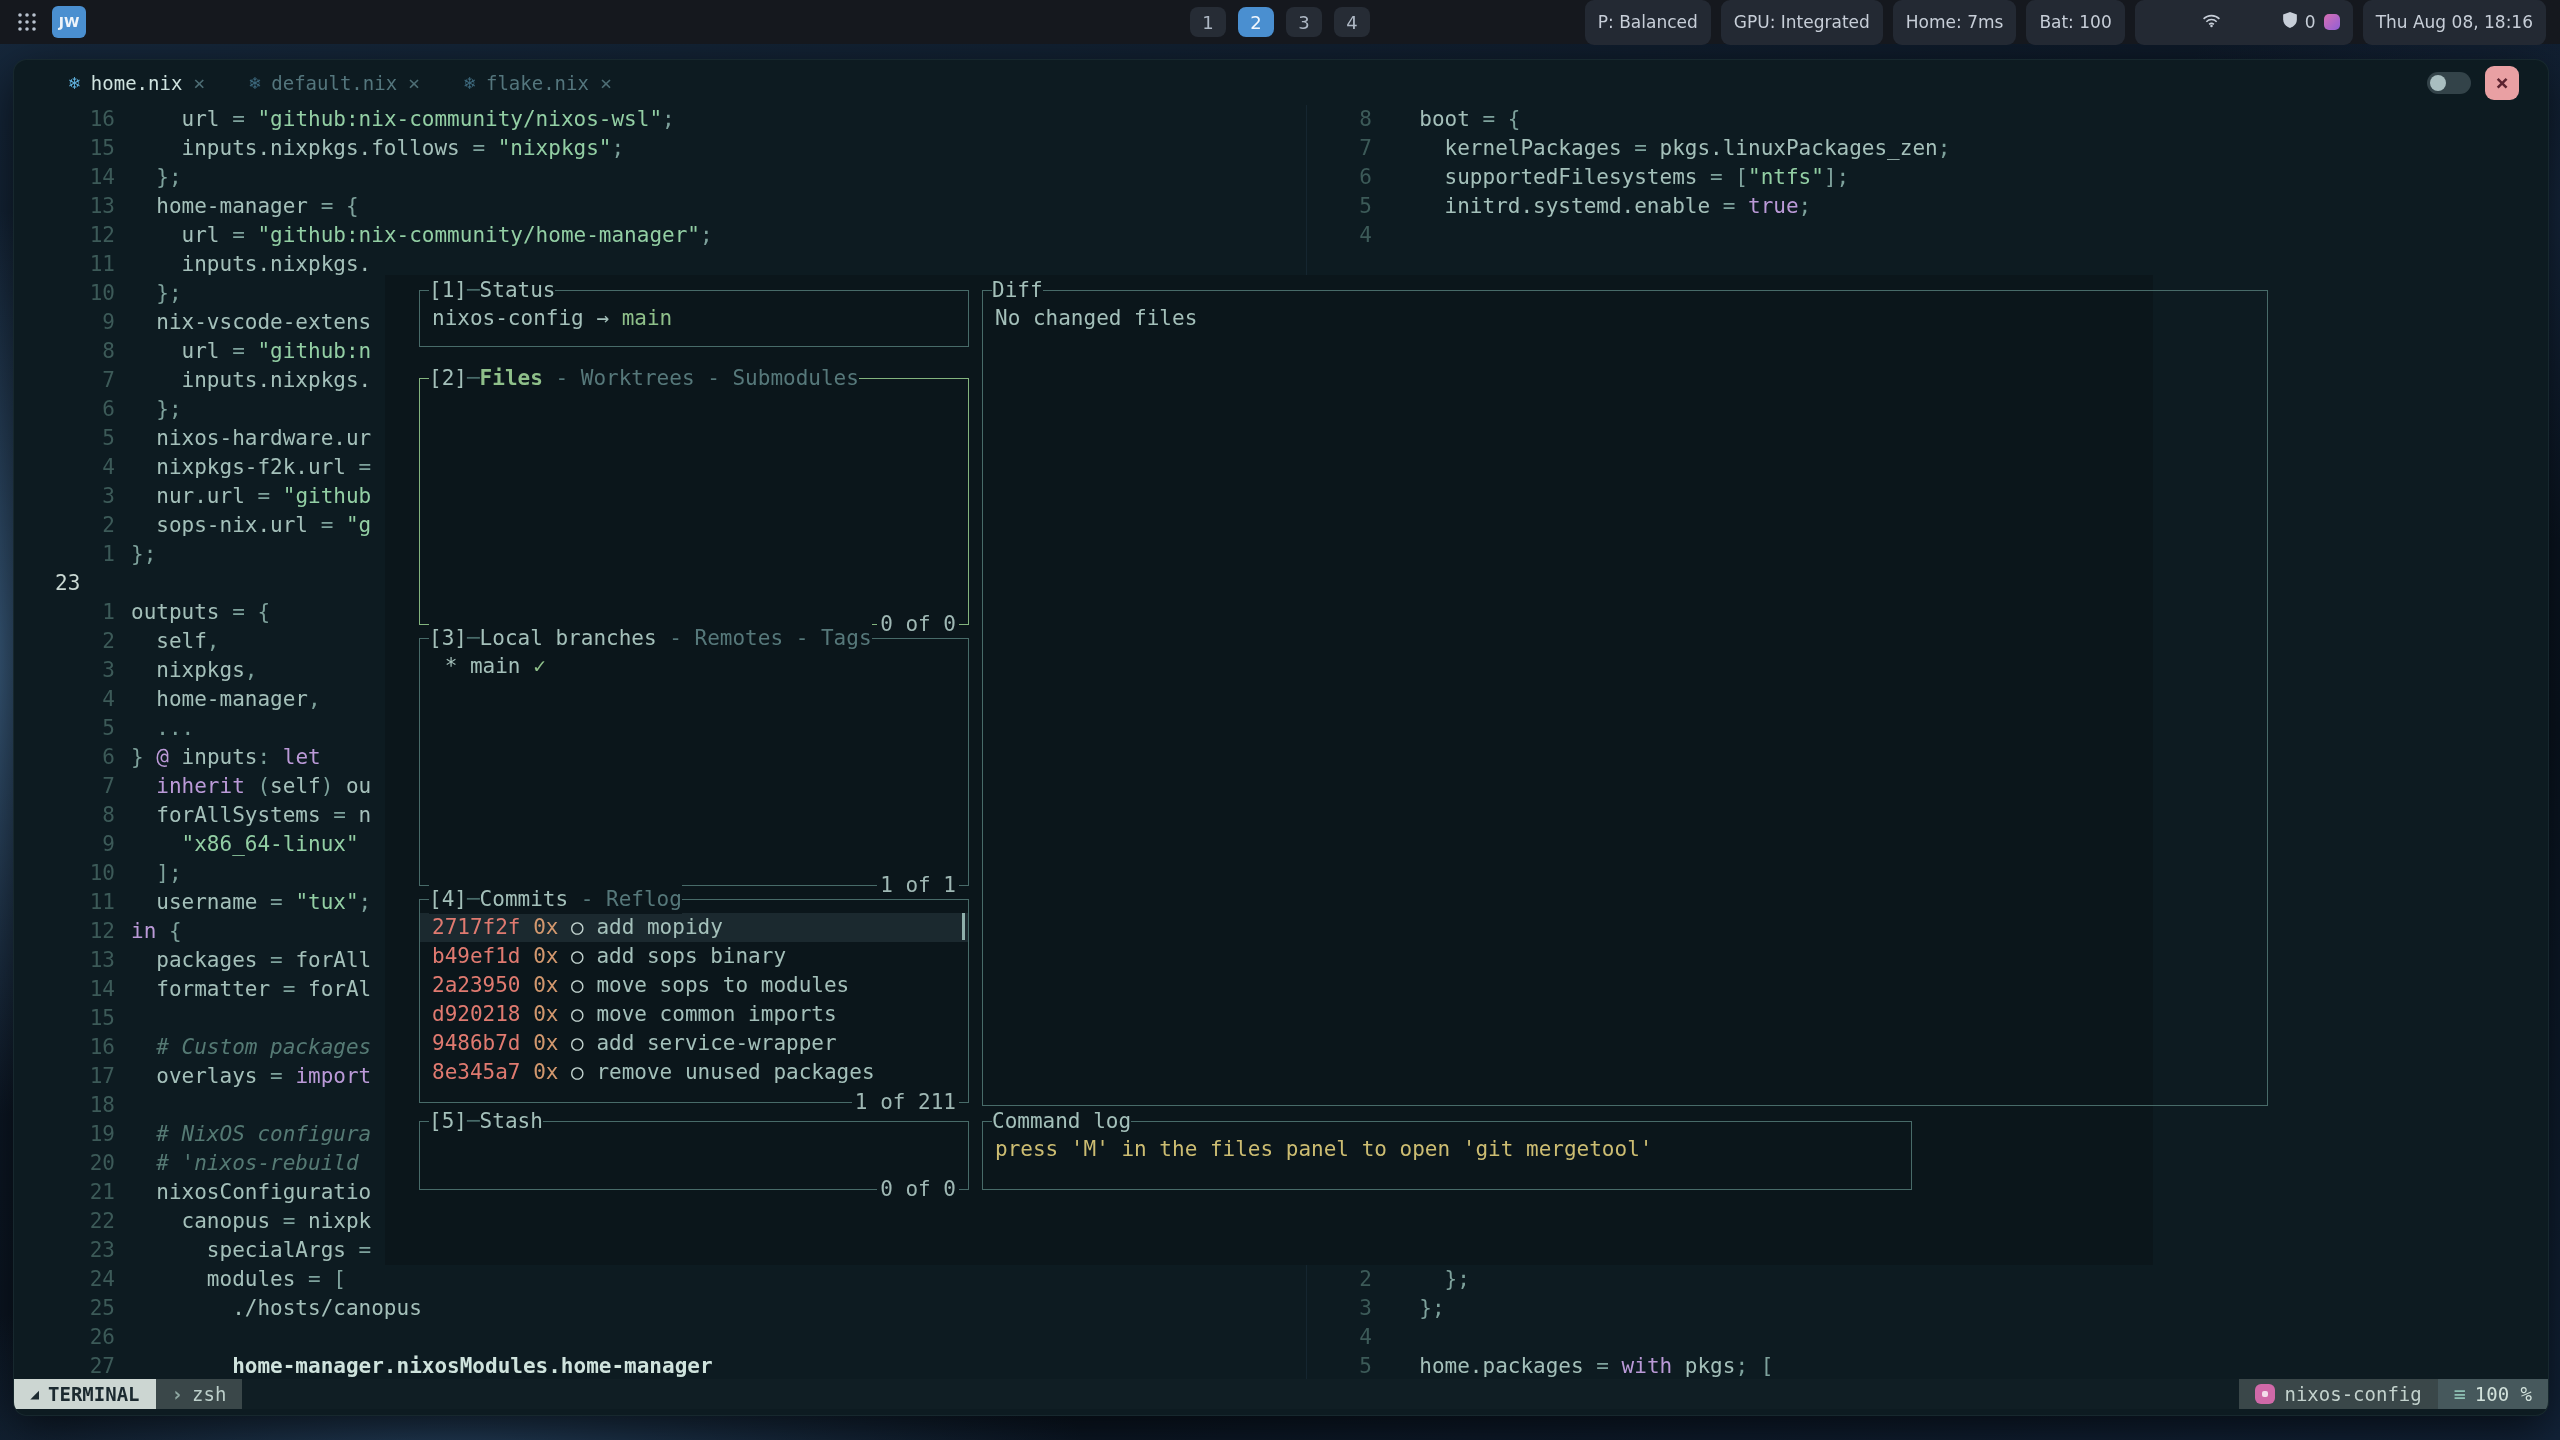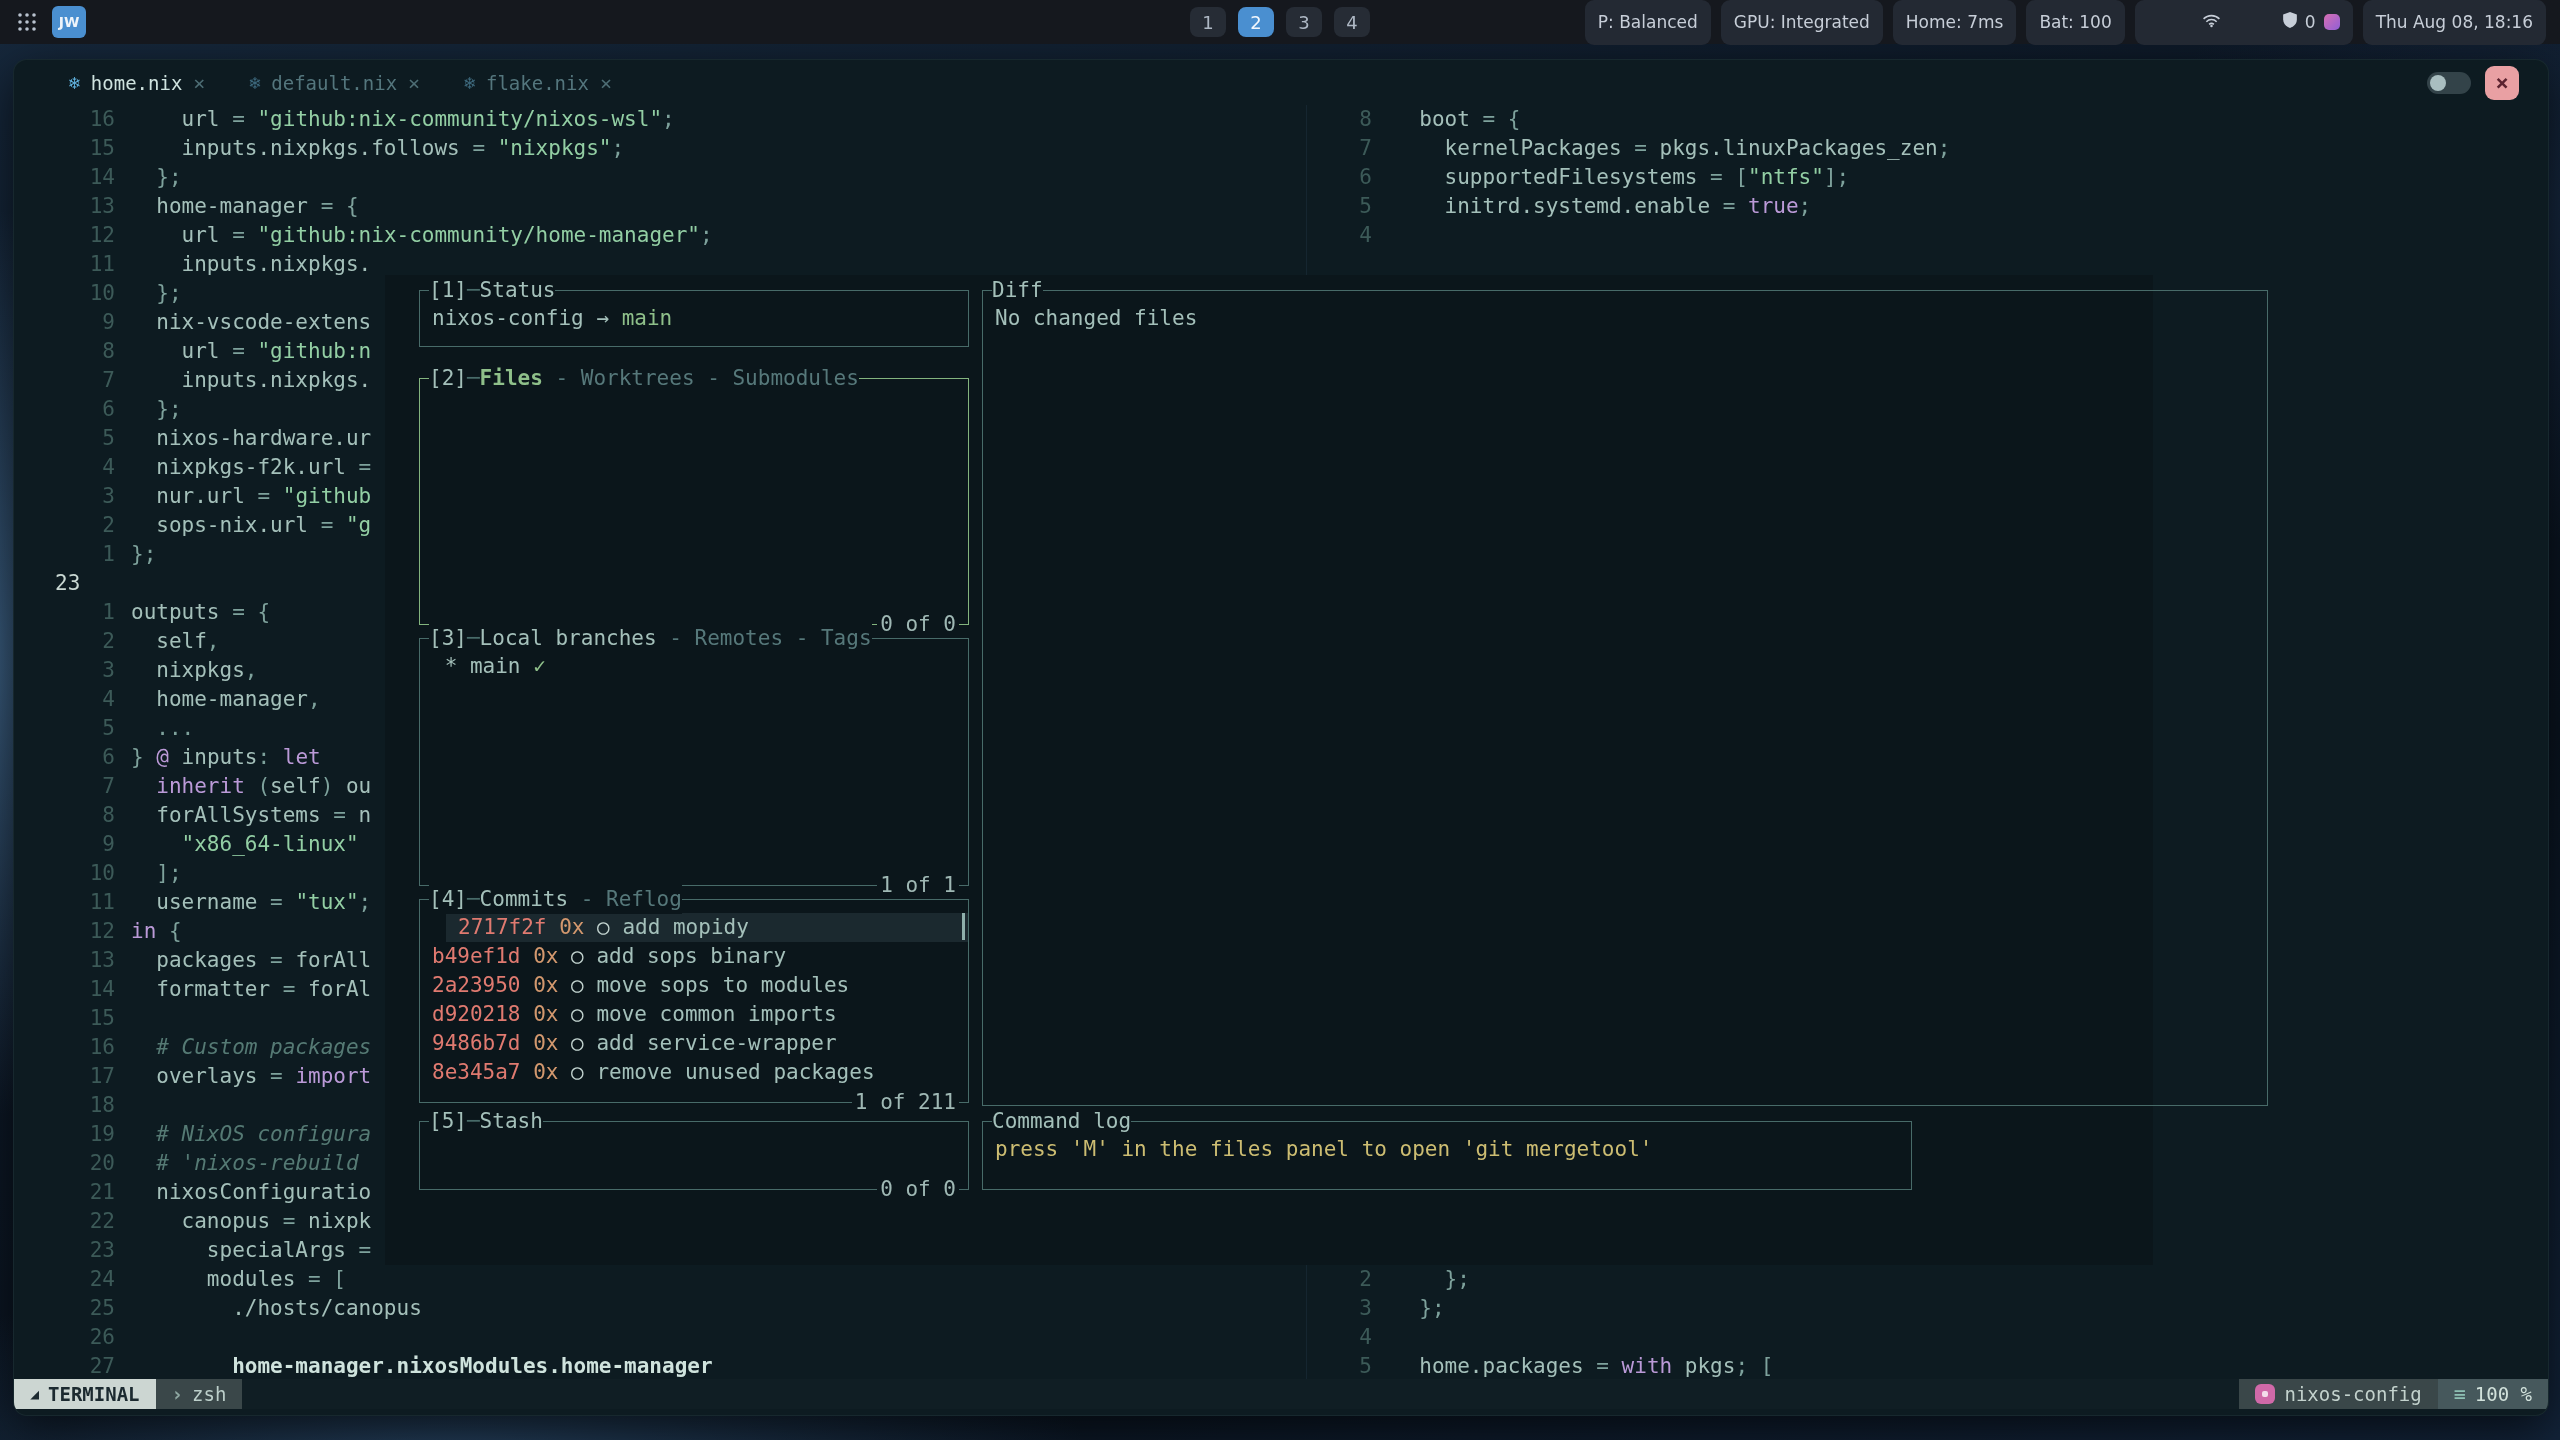--- a/index.html
+++ b/index.html
@@ -84,21 +84,21 @@
   .pcontent.yellow{color:var(--yellow);}
   #panel-status{left:34px;top:15px;width:550px;height:57px;}
   #panel-files{left:34px;top:103px;width:550px;height:247px;}
   #panel-branches{left:34px;top:363px;width:550px;height:248px;}
   #panel-commits{left:34px;top:624px;width:550px;height:204px;}
   #panel-stash{left:34px;top:846px;width:550px;height:69px;}
   #panel-diff{left:597px;top:15px;width:1286px;height:816px;}
   #panel-cmdlog{left:597px;top:846px;width:930px;height:69px;}
   #commit-list{padding-top:13px;}
   .crow{height:29px;line-height:29px;padding-left:12px;white-space:pre;}
-  .crow.sel{background:rgba(125,160,170,.14);margin-left:26px;}
+  .crow.sel{background:rgba(125,160,170,.14);}
   .c-hash{color:var(--hash);} .c-author{color:var(--author);} .c-dot{color:#c2d3cf;} .c-msg{color:var(--fg);}
   .lg-fg{color:var(--fg);} .lg-green{color:var(--green);}
   .scrollthumb{position:absolute;right:3px;top:13px;width:3px;height:27px;background:#8fb0ac;}
   .keybar{position:absolute;left:34px;top:944px;width:1721px;height:29px;line-height:29px;
     display:flex;justify-content:space-between;white-space:pre;color:#9fb8b4;}
   .lg-link{color:var(--link);text-decoration:underline;margin-left:18px;cursor:pointer;}
   .lg-ver{color:var(--fg);margin-left:14px;}
   
   .statusline{position:absolute;left:0;right:0;bottom:6px;height:30px;display:flex;background:#101e24;
     font-size:19px;align-items:stretch;}

